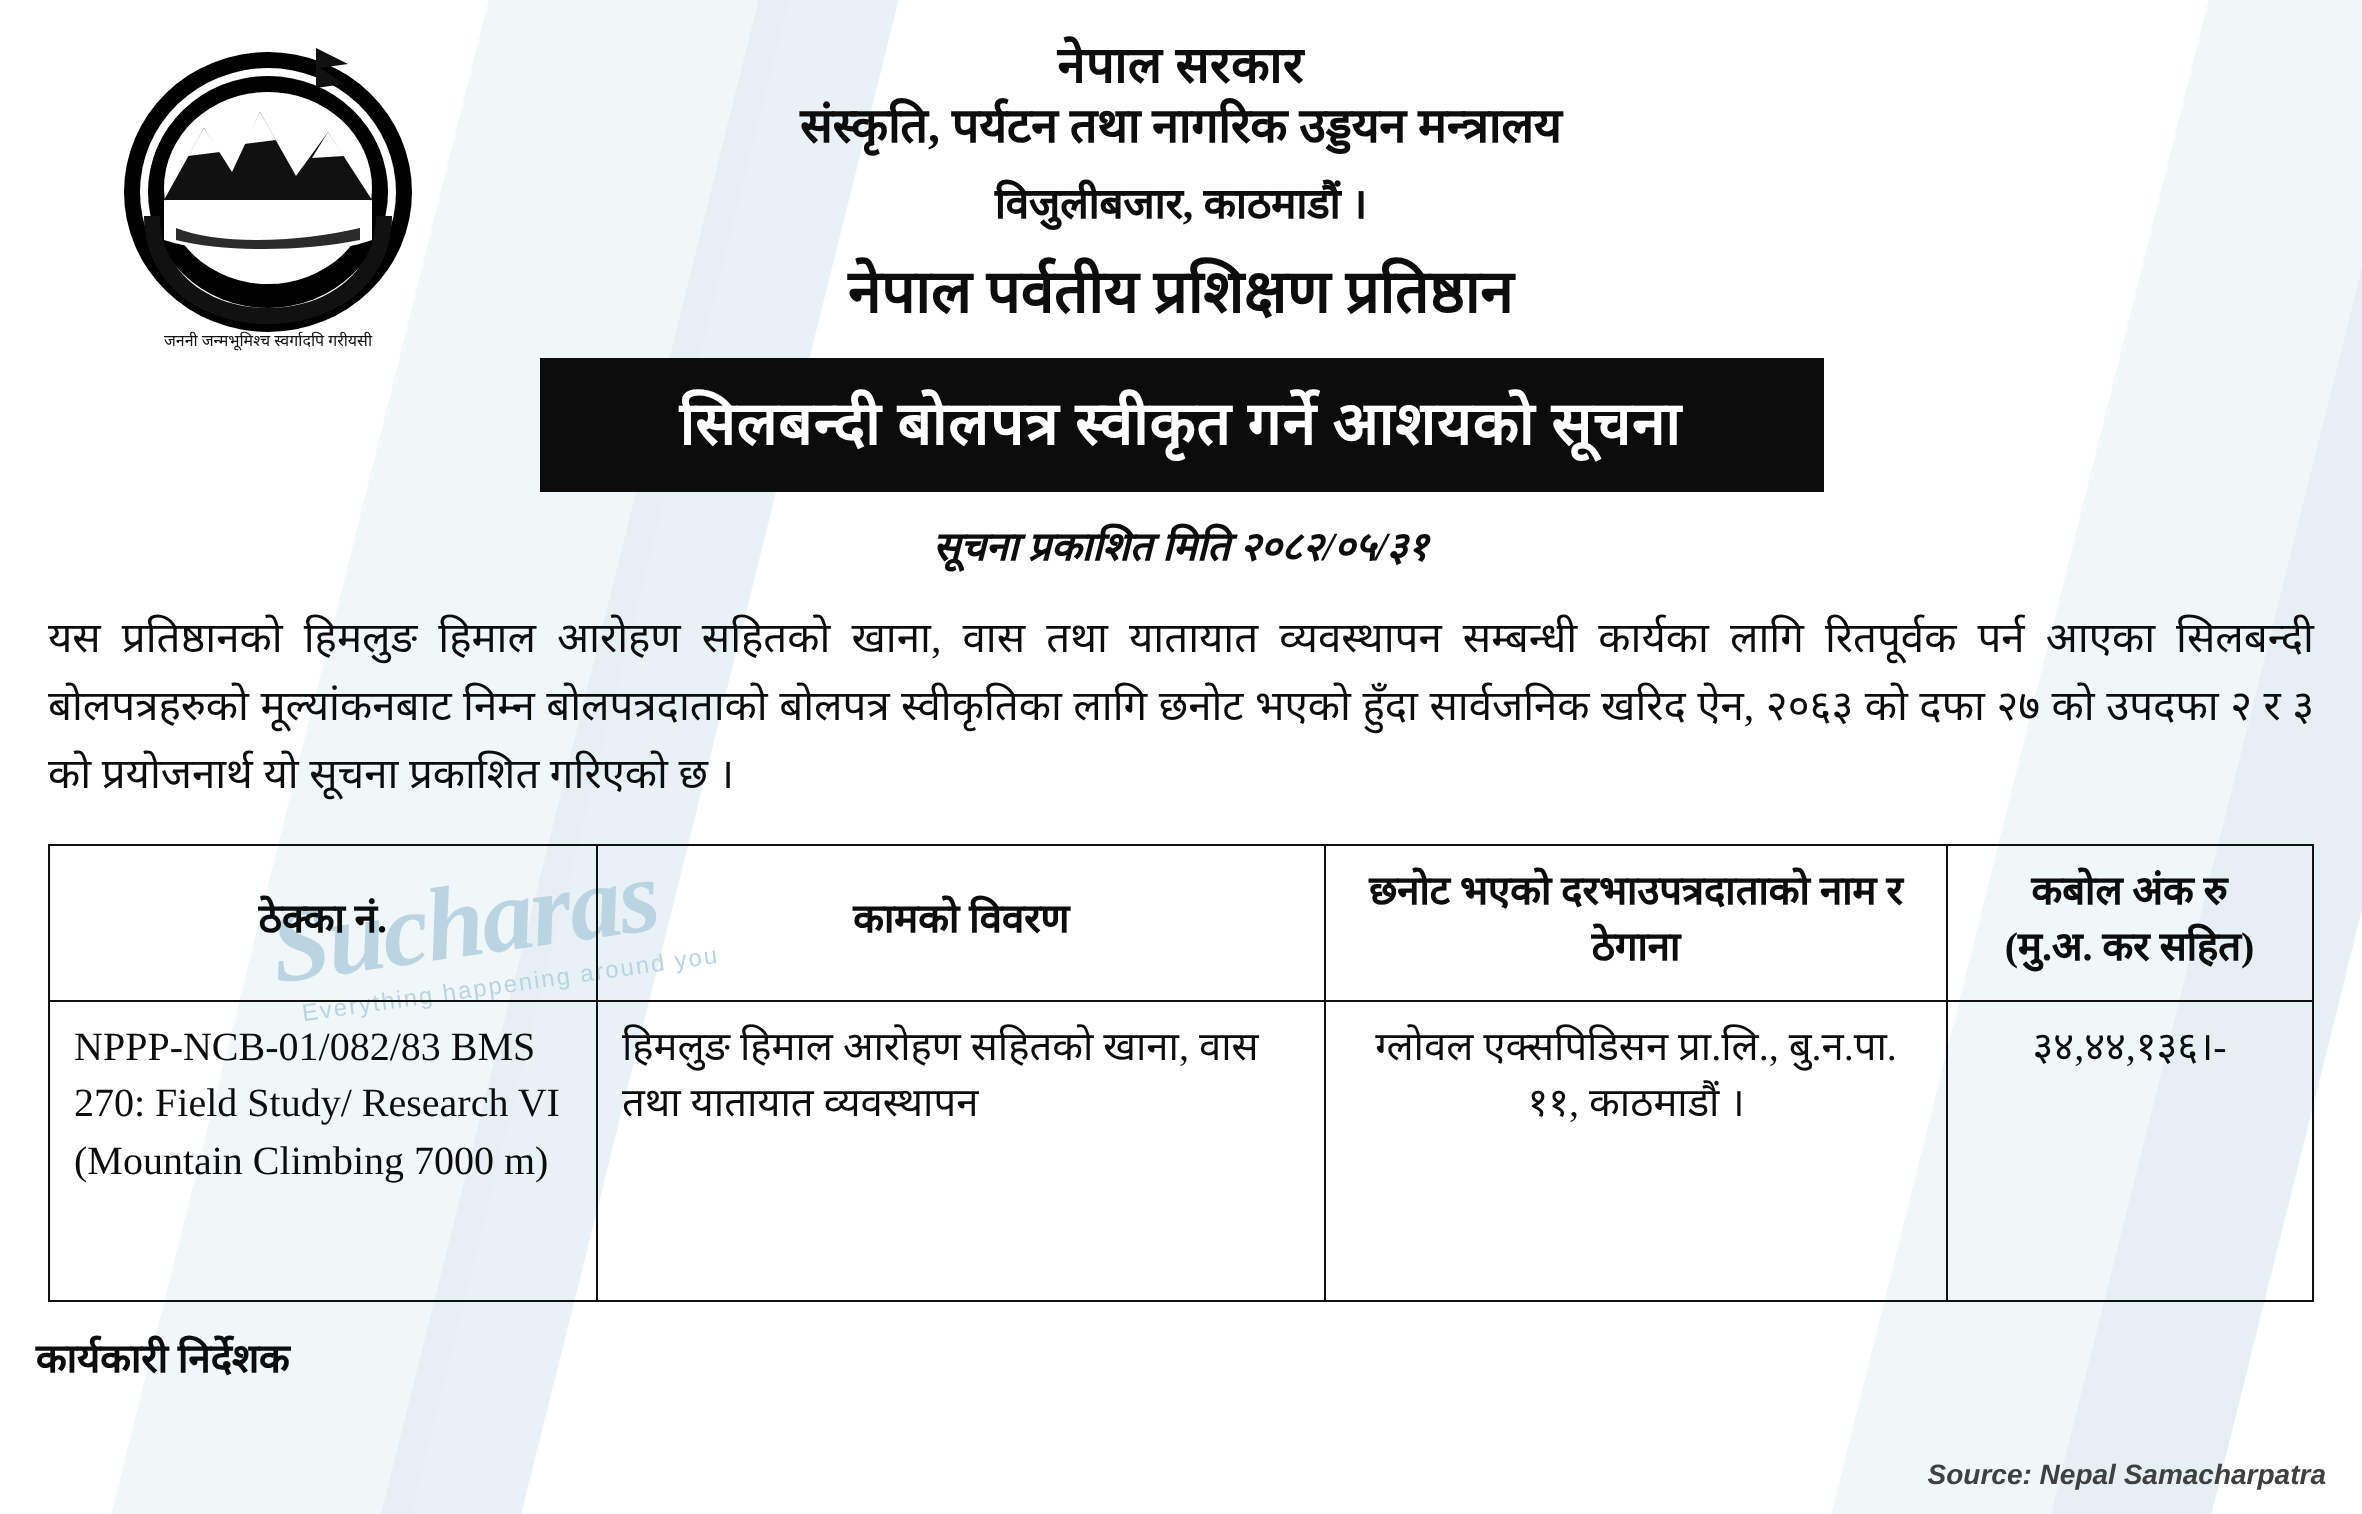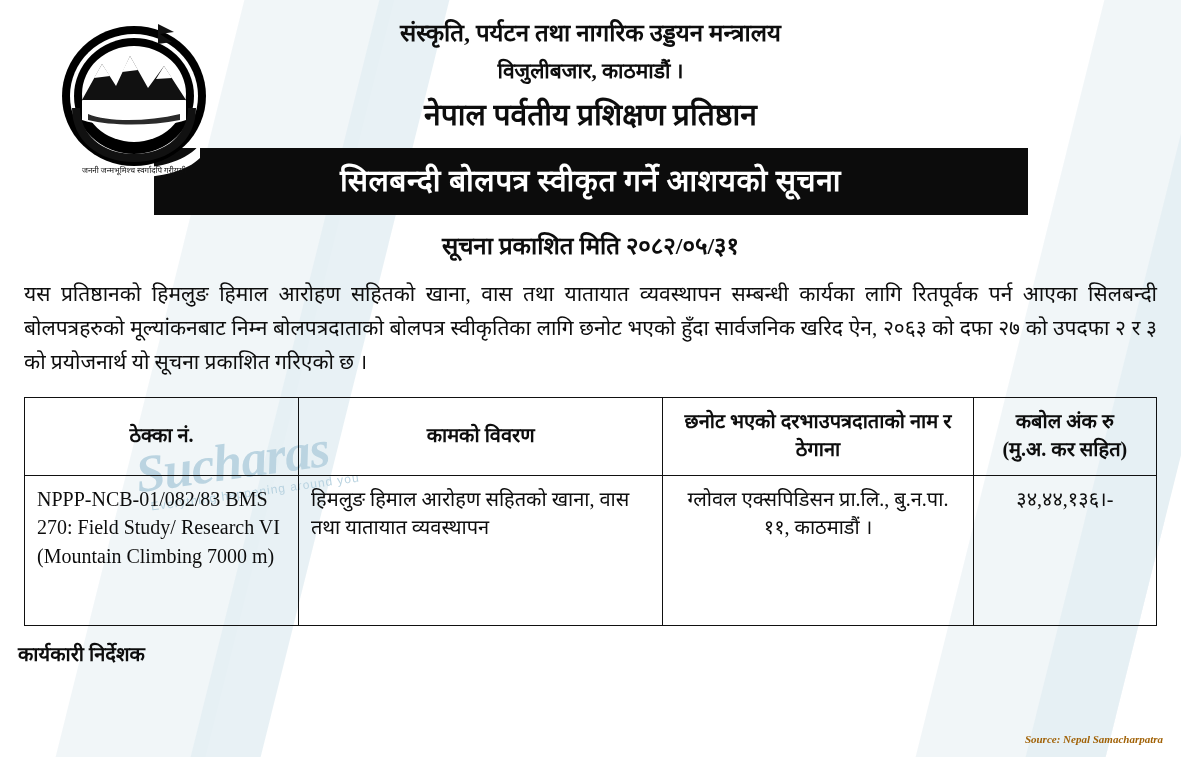--- a/index.html
+++ b/index.html
@@ -96,37 +96,38 @@
   }
   .hdr-addr {
     font-size: 21px;
     font-weight: 700;
     margin-top: 10px;
   }
 
   
   .title-bar {
     margin: 14px auto 0 auto;
-    width: 874px;
+    width: 642px;
     background: #0c0c0c;
     color: #ffffff;
     text-align: center;
     padding: 11px 10px 15px 10px;
   }
   .title-bar span {
     font-size: 30px;
     font-weight: 700;
     letter-spacing: .5px;
   }
 
   .pub-date {
     text-align: center;
-    font-size: 24px;
+    font-size: 20px;
     font-weight: 700;
     margin-top: 13px;
+    font-style: italic;
   }
 
   
   .body-para {
     margin: 16px 6px 0 6px;
     font-size: 21px;
     line-height: 1.62;
     text-align: justify;
     text-align-last: left;
   }
@@ -170,25 +171,25 @@
     font-size: 20px;
     font-weight: 700;
   }
 
   
   .source {
     position: absolute;
     right: 18px;
     bottom: 12px;
     z-index: 3;
-    font-family: Liberation Serif, serif;
-    font-size: 11px;
+    font-family: Liberation Sans, sans-serif;
+    font-size: 14px;
     font-style: italic;
     font-weight: 700;
-    color: #a16207;
+    color: #404040;
   }
 </style>
 </head>
 <body>
 
 <div class="watermark">
   <div class="wm-band b1"></div>
   <div class="wm-band b2"></div>
   <div class="wm-band b3"></div>
   <div class="wm-band b4"></div>
@@ -217,20 +218,21 @@
 
         <path d="M18 92 C18 124 44 146 80 146 C116 146 142 124 142 92 L134 92 C134 118 112 138 80 138 C48 138 26 118 26 92 Z" fill="#111"></path>
 
         <path d="M104 28 L104 8 L120 16 L106 18 L118 26 Z" fill="#111"></path>
 
         <path d="M14 128 C38 160 122 160 146 128 L146 142 C120 168 40 168 14 142 Z" fill="#fff"></path>
         <text x="80" y="157" font-size="8" text-anchor="middle" fill="#111" font-family="Liberation Serif, serif">जननी जन्मभूमिश्च स्वर्गादपि गरीयसी</text>
       </svg>
     </div>
 
+    <div class="hdr-line hdr-gov">नेपाल सरकार</div>
     <div class="hdr-line hdr-ministry">संस्कृति, पर्यटन तथा नागरिक उड्डयन मन्त्रालय</div>
     <div class="hdr-line hdr-addr">विजुलीबजार, काठमाडौं ।</div>
     <div class="hdr-line hdr-org">नेपाल पर्वतीय प्रशिक्षण प्रतिष्ठान</div>
   </div>
 
   <div class="title-bar">
     <span>सिलबन्दी बोलपत्र स्वीकृत गर्ने आशयको सूचना</span>
   </div>
 
   <div class="pub-date">सूचना प्रकाशित मिति २०८२/०५/३१</div>

